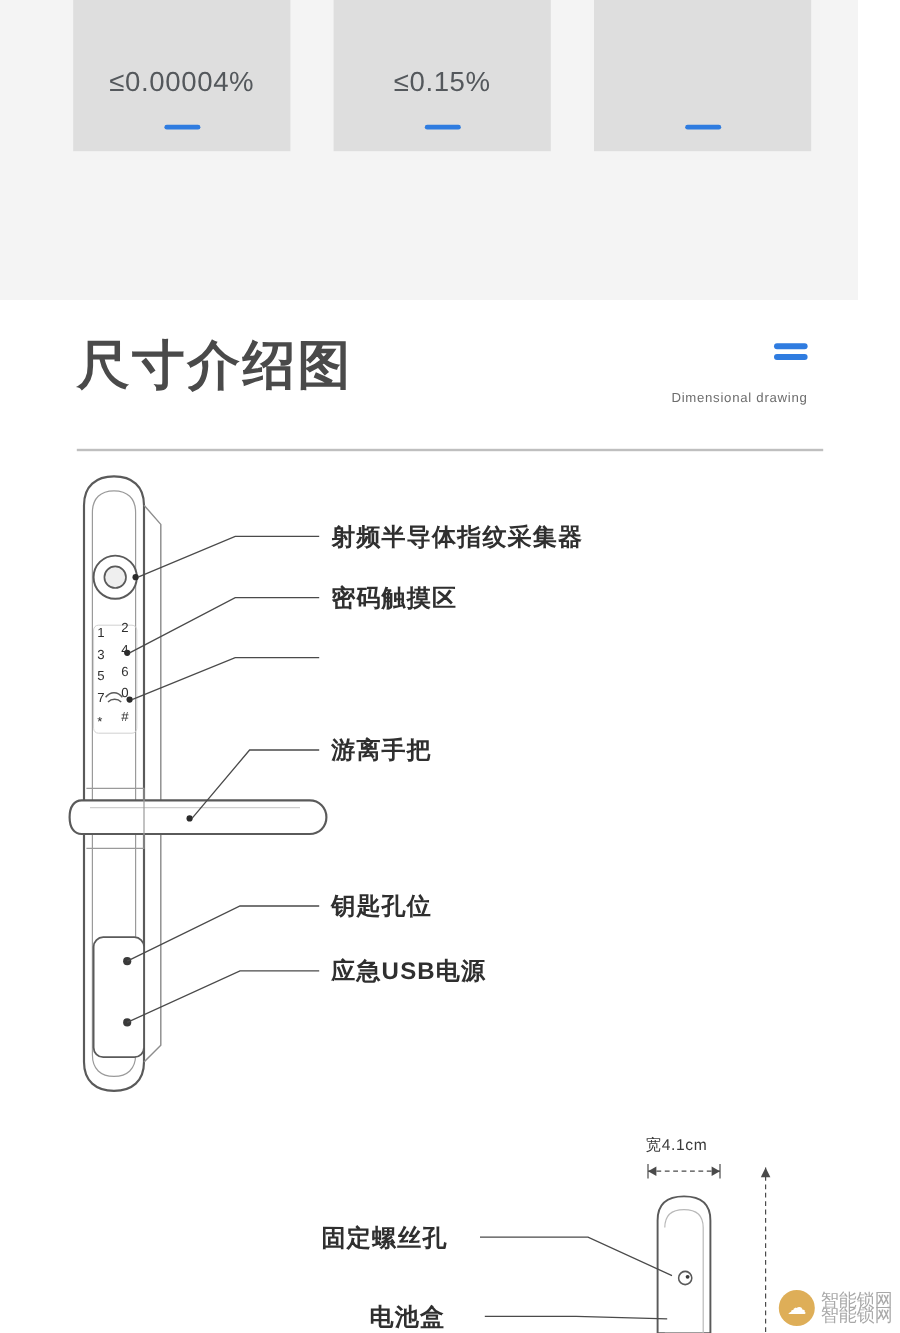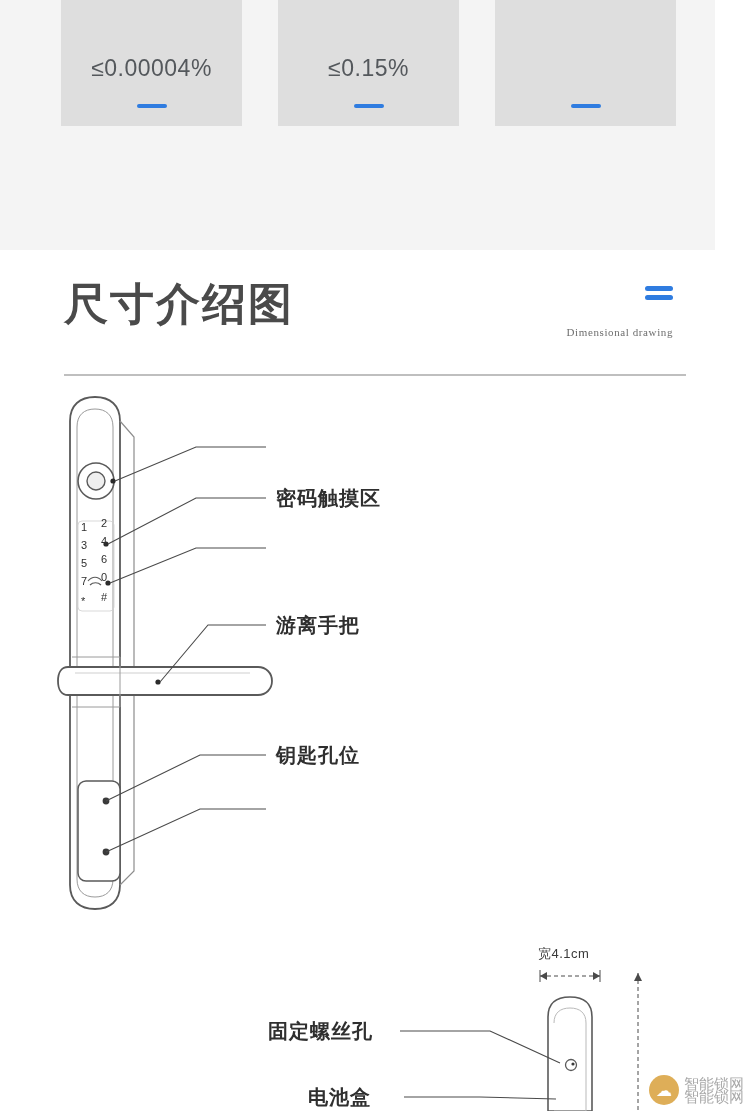--- a/index.html
+++ b/index.html
@@ -50,21 +50,20 @@
     height: 4px;
     background: #2f7ce0;
     border-radius: 2px;
   }
   
   .section-head {
     position: absolute;
     left: 0; top: 250px;
     width: 737px;
     height: 135px;
-    font-family: Liberation Serif, serif;
   }
   .section-title {
     position: absolute;
     left: 64px;
     top: 25px;
     font-size: 44px;
     font-weight: bold;
     color: #4a4a4a;
     letter-spacing: 2px;
   }
@@ -248,23 +247,25 @@
       <path d="M638 588 L638 726" stroke-dasharray="4 3"></path>
       <path d="M638 588 l-4 8 l8 0 z" fill="#4a4a4a" stroke="none"></path>
     </g>
 
     <g stroke="#4a4a4a" stroke-width="1.1" fill="none">
       <path d="M560 678 L490 646 L400 646"></path>
       <path d="M556 714 L480 712 L404 712"></path>
     </g>
   </svg>
 
+  <div class="callout" style="left:276px; top:49px;">射频半导体指纹采集器</div>
   <div class="callout" style="left:276px; top:100px;">密码触摸区</div>
   <div class="callout" style="left:276px; top:227px;">游离手把</div>
   <div class="callout" style="left:276px; top:357px;">钥匙孔位</div>
+  <div class="callout" style="left:276px; top:411px;">应急USB电源</div>
   <div class="callout" style="left:268px; top:633px;">固定螺丝孔</div>
   <div class="callout" style="left:308px; top:699px;">电池盒</div>
 
   <div class="dim-label" style="left:538px; top:560px;">宽4.1cm</div>
 </div>
 
 <div class="watermark">
   <div class="wm-circle">☁</div>
   <div class="wm-text">
     <div>智能锁网</div>

